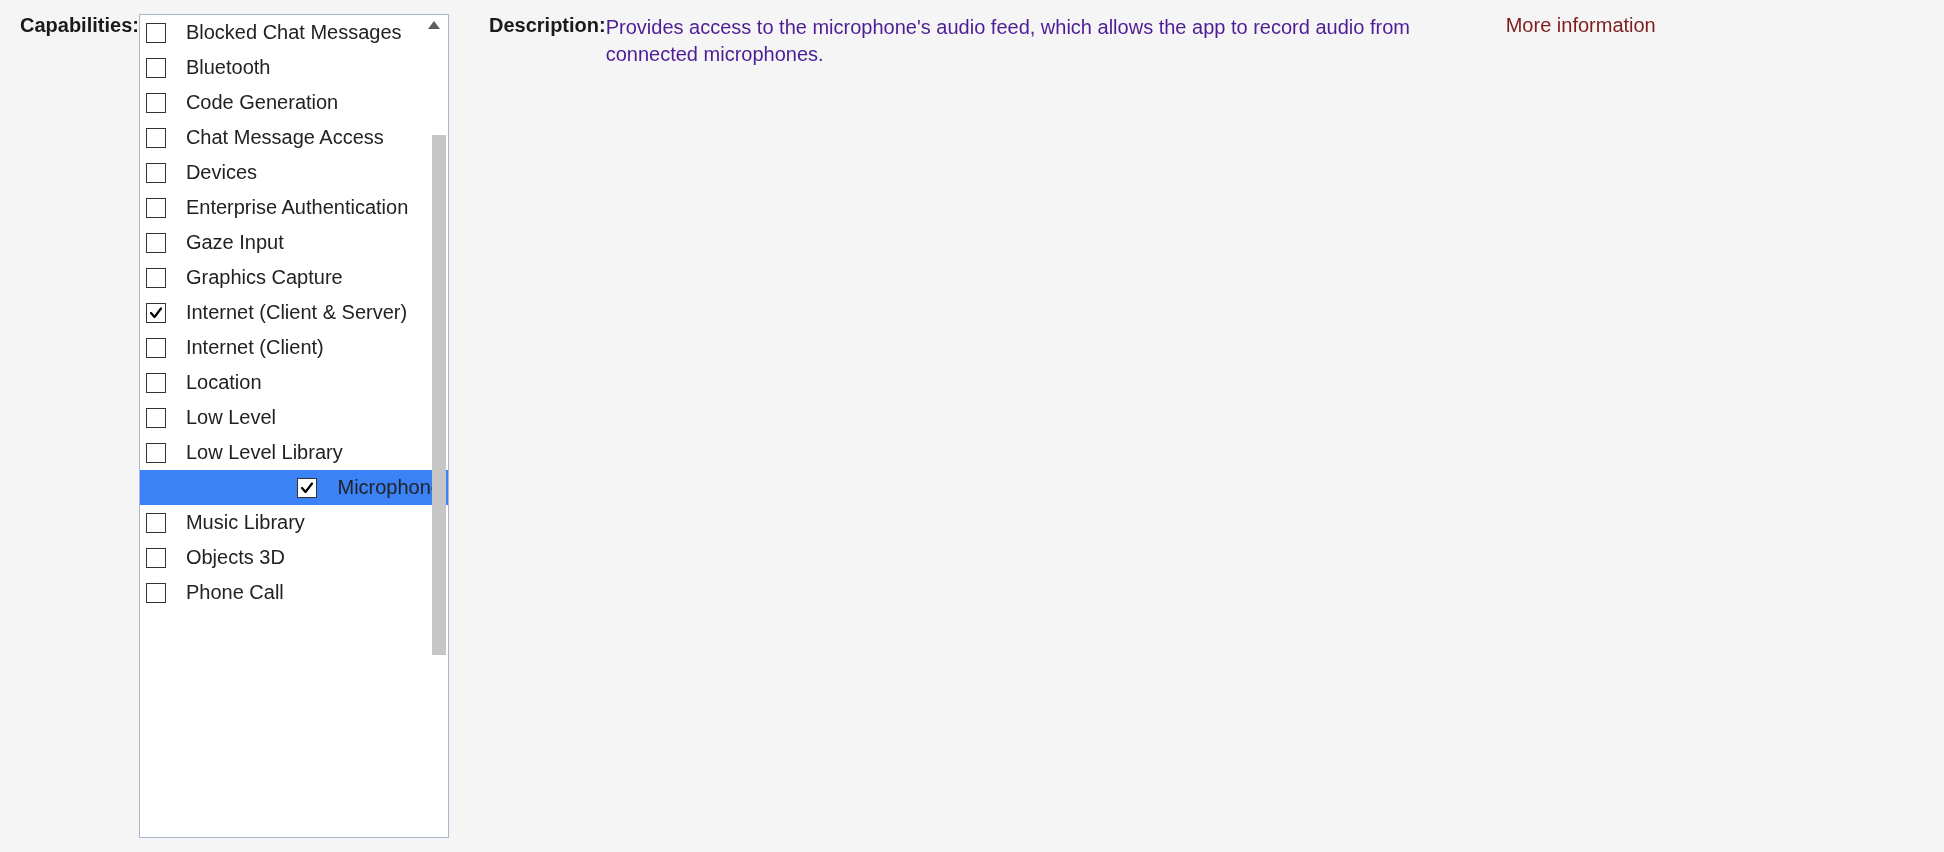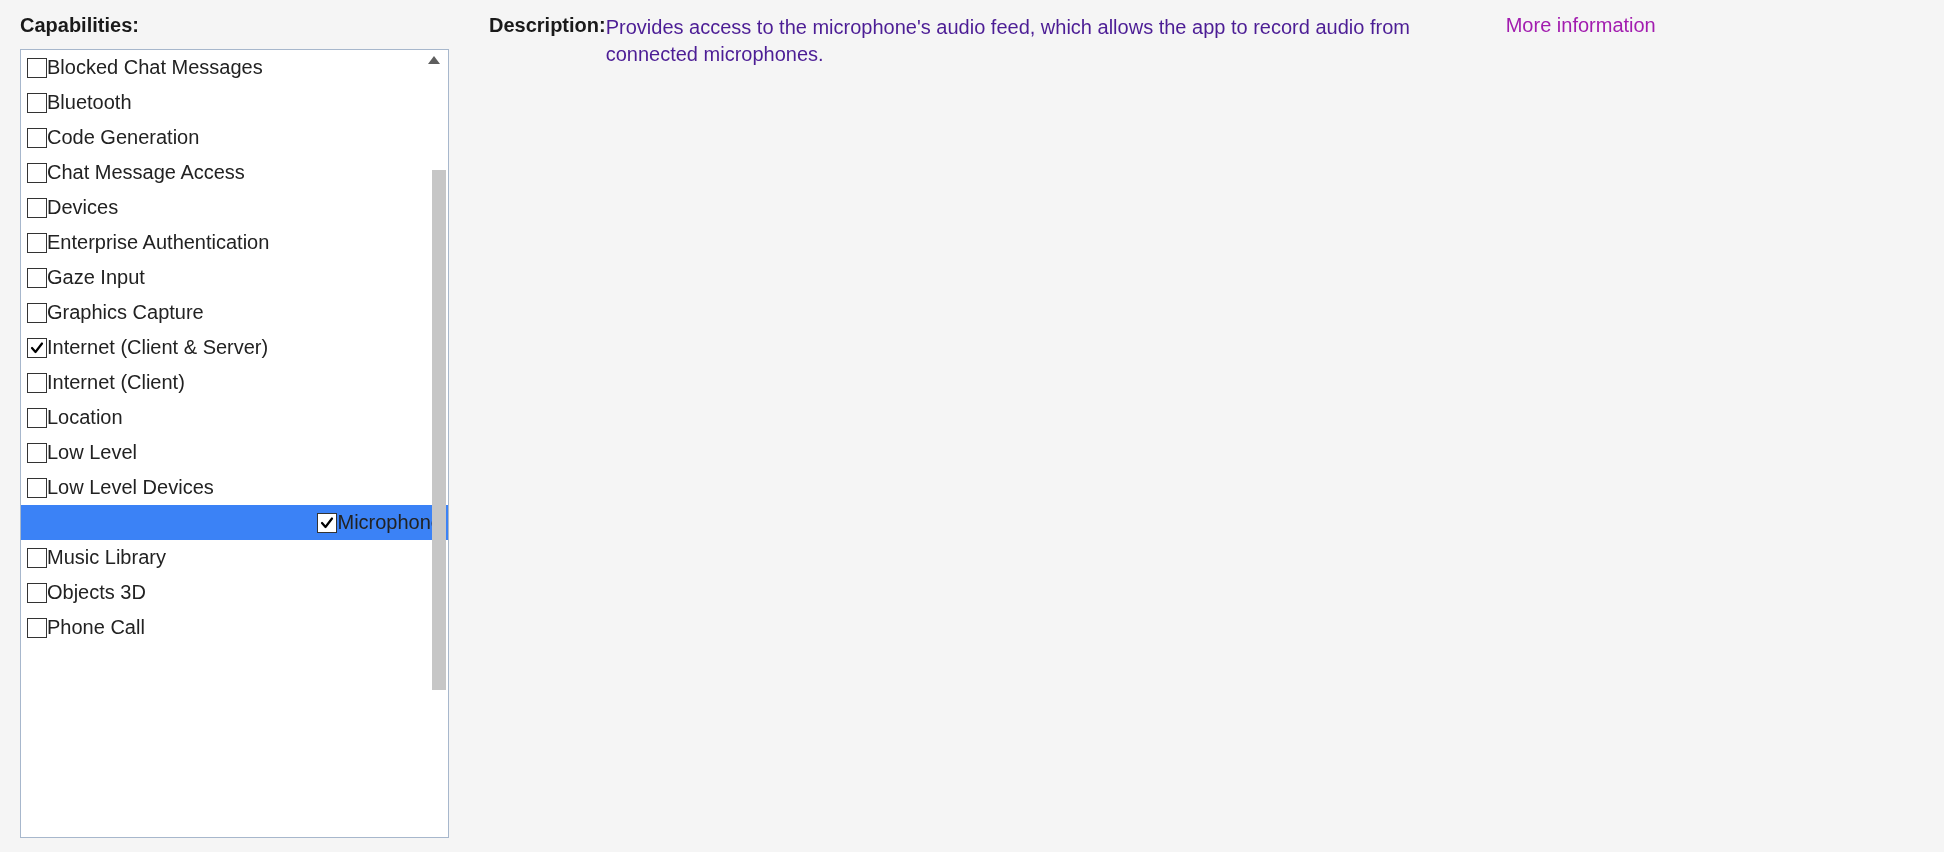--- a/index.html
+++ b/index.html
@@ -15,21 +15,21 @@
   }
   .root {
     display: flex;
     padding: 14px 20px;
     gap: 40px;
     height: 100%;
   }
   .left-col {
     width: 429px;
     display: flex;
-    flex-direction: column;
+    flex-direction: row;
   }
   .right-col {
     flex: 1;
     display: flex;
     flex-direction: row;
   }
   .section-heading {
     font-weight: 700;
     font-size: 20px;
     margin: 0 0 12px 0;
@@ -44,21 +44,21 @@
   }
   .list-inner {
     position: absolute;
     inset: 0;
     overflow: hidden;
   }
   .list-row {
     display: flex;
     align-items: center;
     padding: 4px 6px;
-    gap: 0;
+    gap: 20px;
     height: 35px;
   }
   .list-row.selected {
     background: #3b82f6;
     justify-content: flex-end;
   }
   .cb {
     width: 20px;
     height: 20px;
     border: 1.5px solid #333;
@@ -100,21 +100,21 @@
   }
   .desc-text {
     font-size: 20px;
     color: #4c1d95;
     line-height: 1.35;
     margin: 0 0 16px 0;
     max-width: 900px;
   }
   .more-link {
     font-size: 20px;
-    color: #a21caf;
+    color: #7f1d1d;
     cursor: pointer;
     text-decoration: none;
   }
 </style>
 </head>
 <body>
 
 <div class="root">
   <div class="left-col">
     <div class="section-heading">Capabilities:</div>
@@ -167,21 +167,21 @@
           <div class="list-row">
             <div class="cb"></div>
             <span class="cb-label">Location</span>
           </div>
           <div class="list-row">
             <div class="cb"></div>
             <span class="cb-label">Low Level</span>
           </div>
           <div class="list-row">
             <div class="cb"></div>
-            <span class="cb-label">Low Level Devices</span>
+            <span class="cb-label">Low Level Library</span>
           </div>
           <div class="list-row selected">
             <div class="cb checked">
               <svg width="14" height="14" viewBox="0 0 14 14">
                 <path d="M2 7 L5.5 11 L12 2.5" stroke="#000" stroke-width="2.2" fill="none" stroke-linecap="round" stroke-linejoin="round"></path>
               </svg>
             </div>
             <span class="cb-label">Microphone</span>
           </div>
           <div class="list-row">

